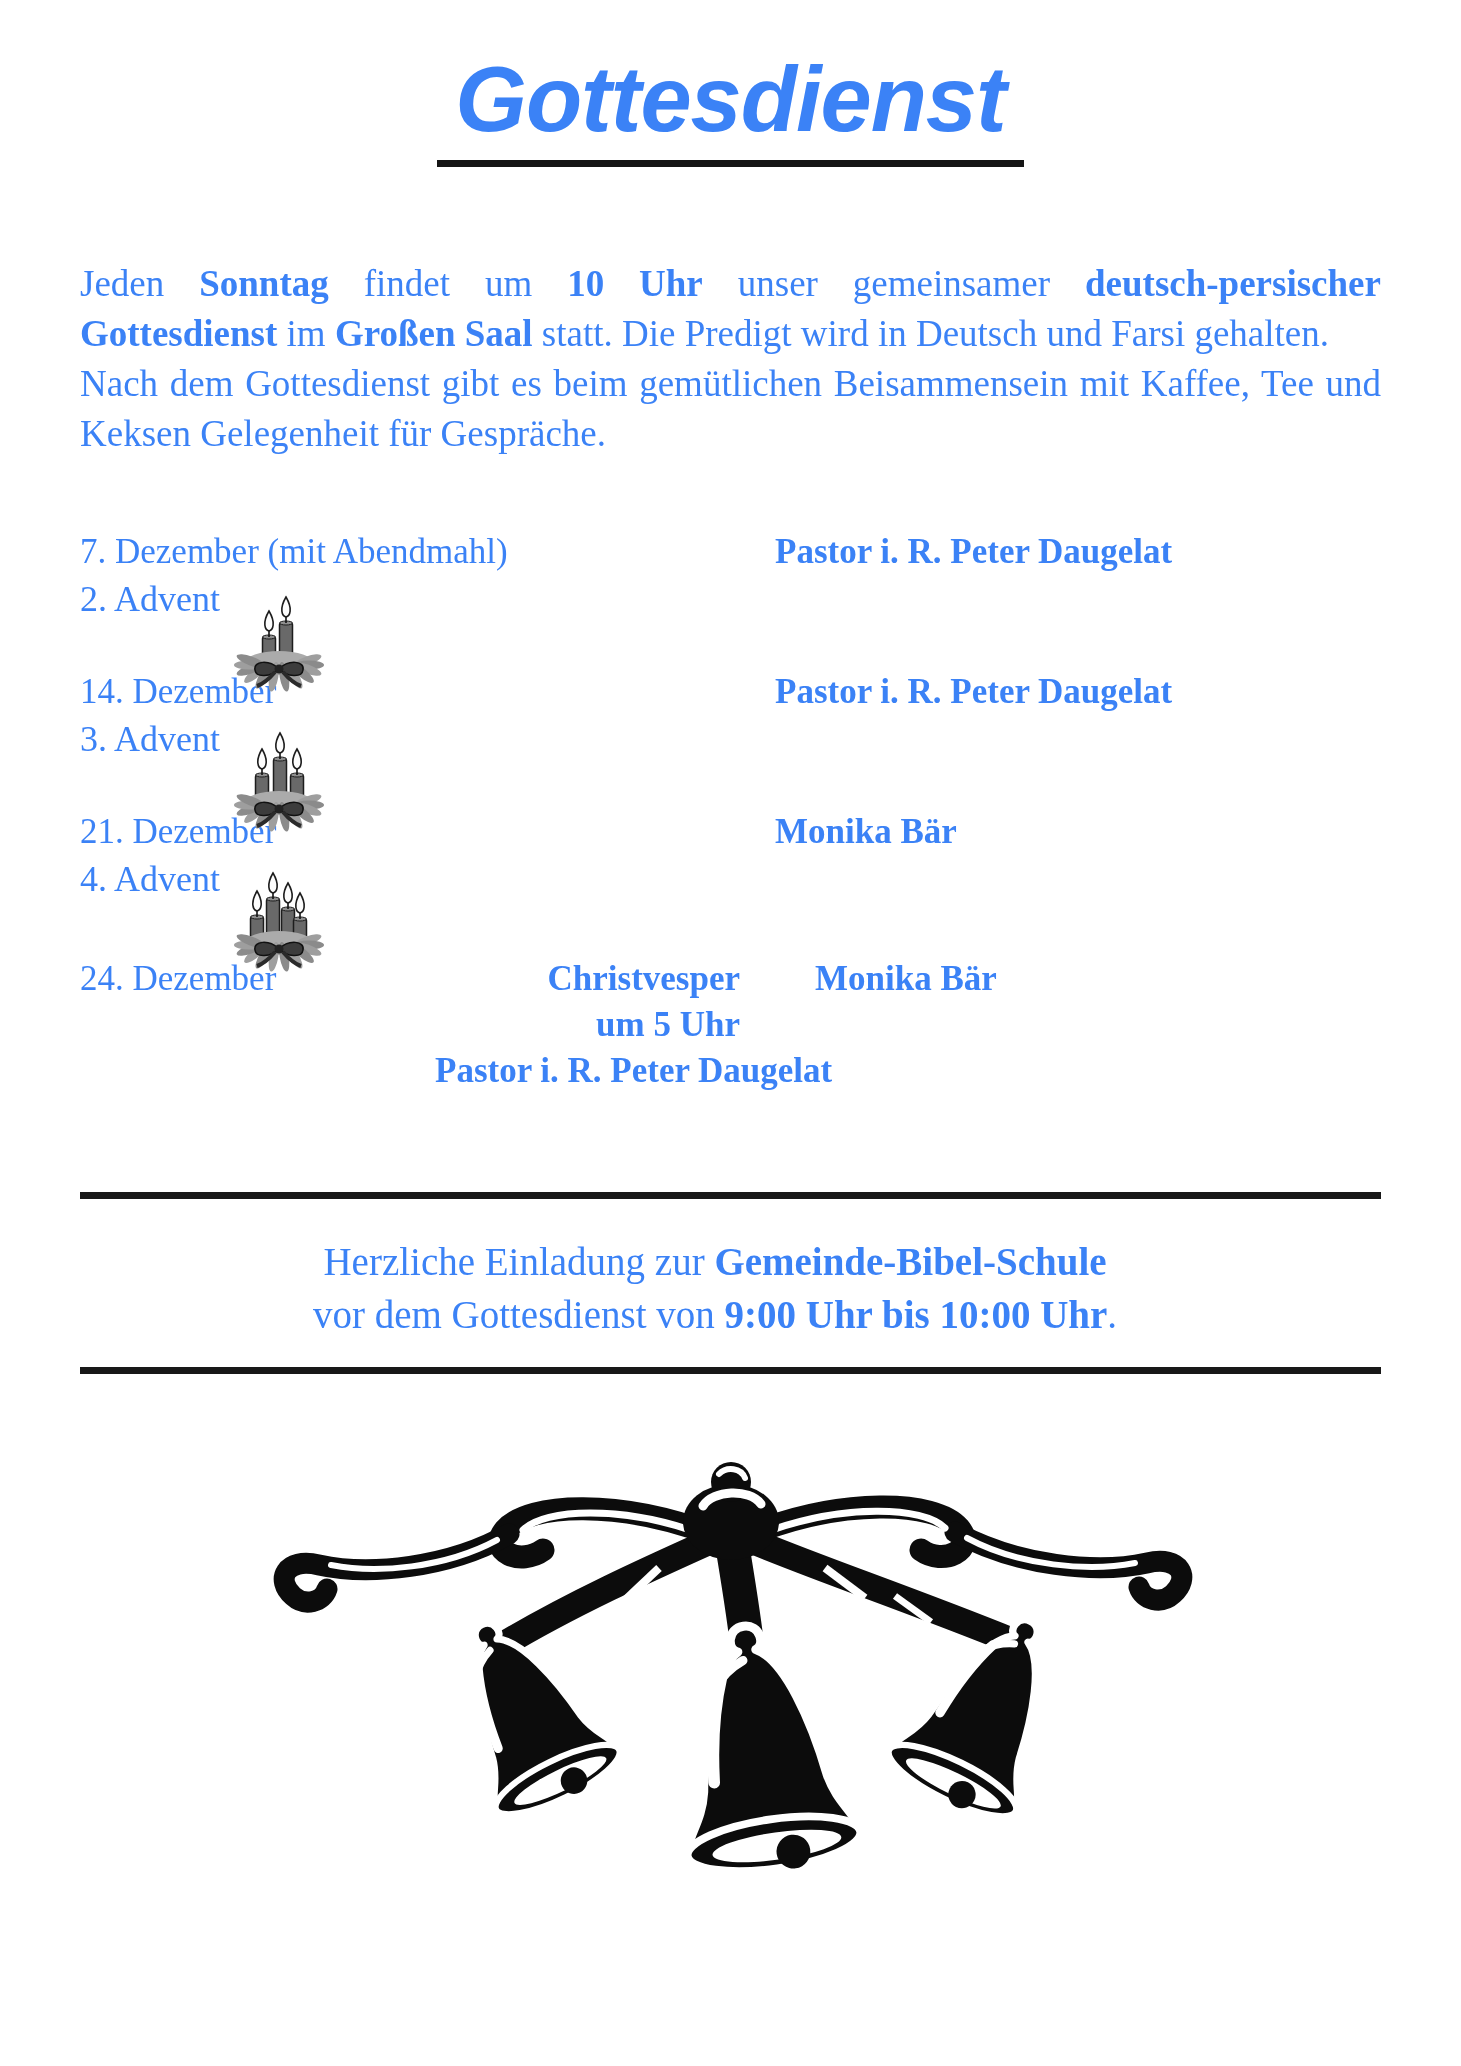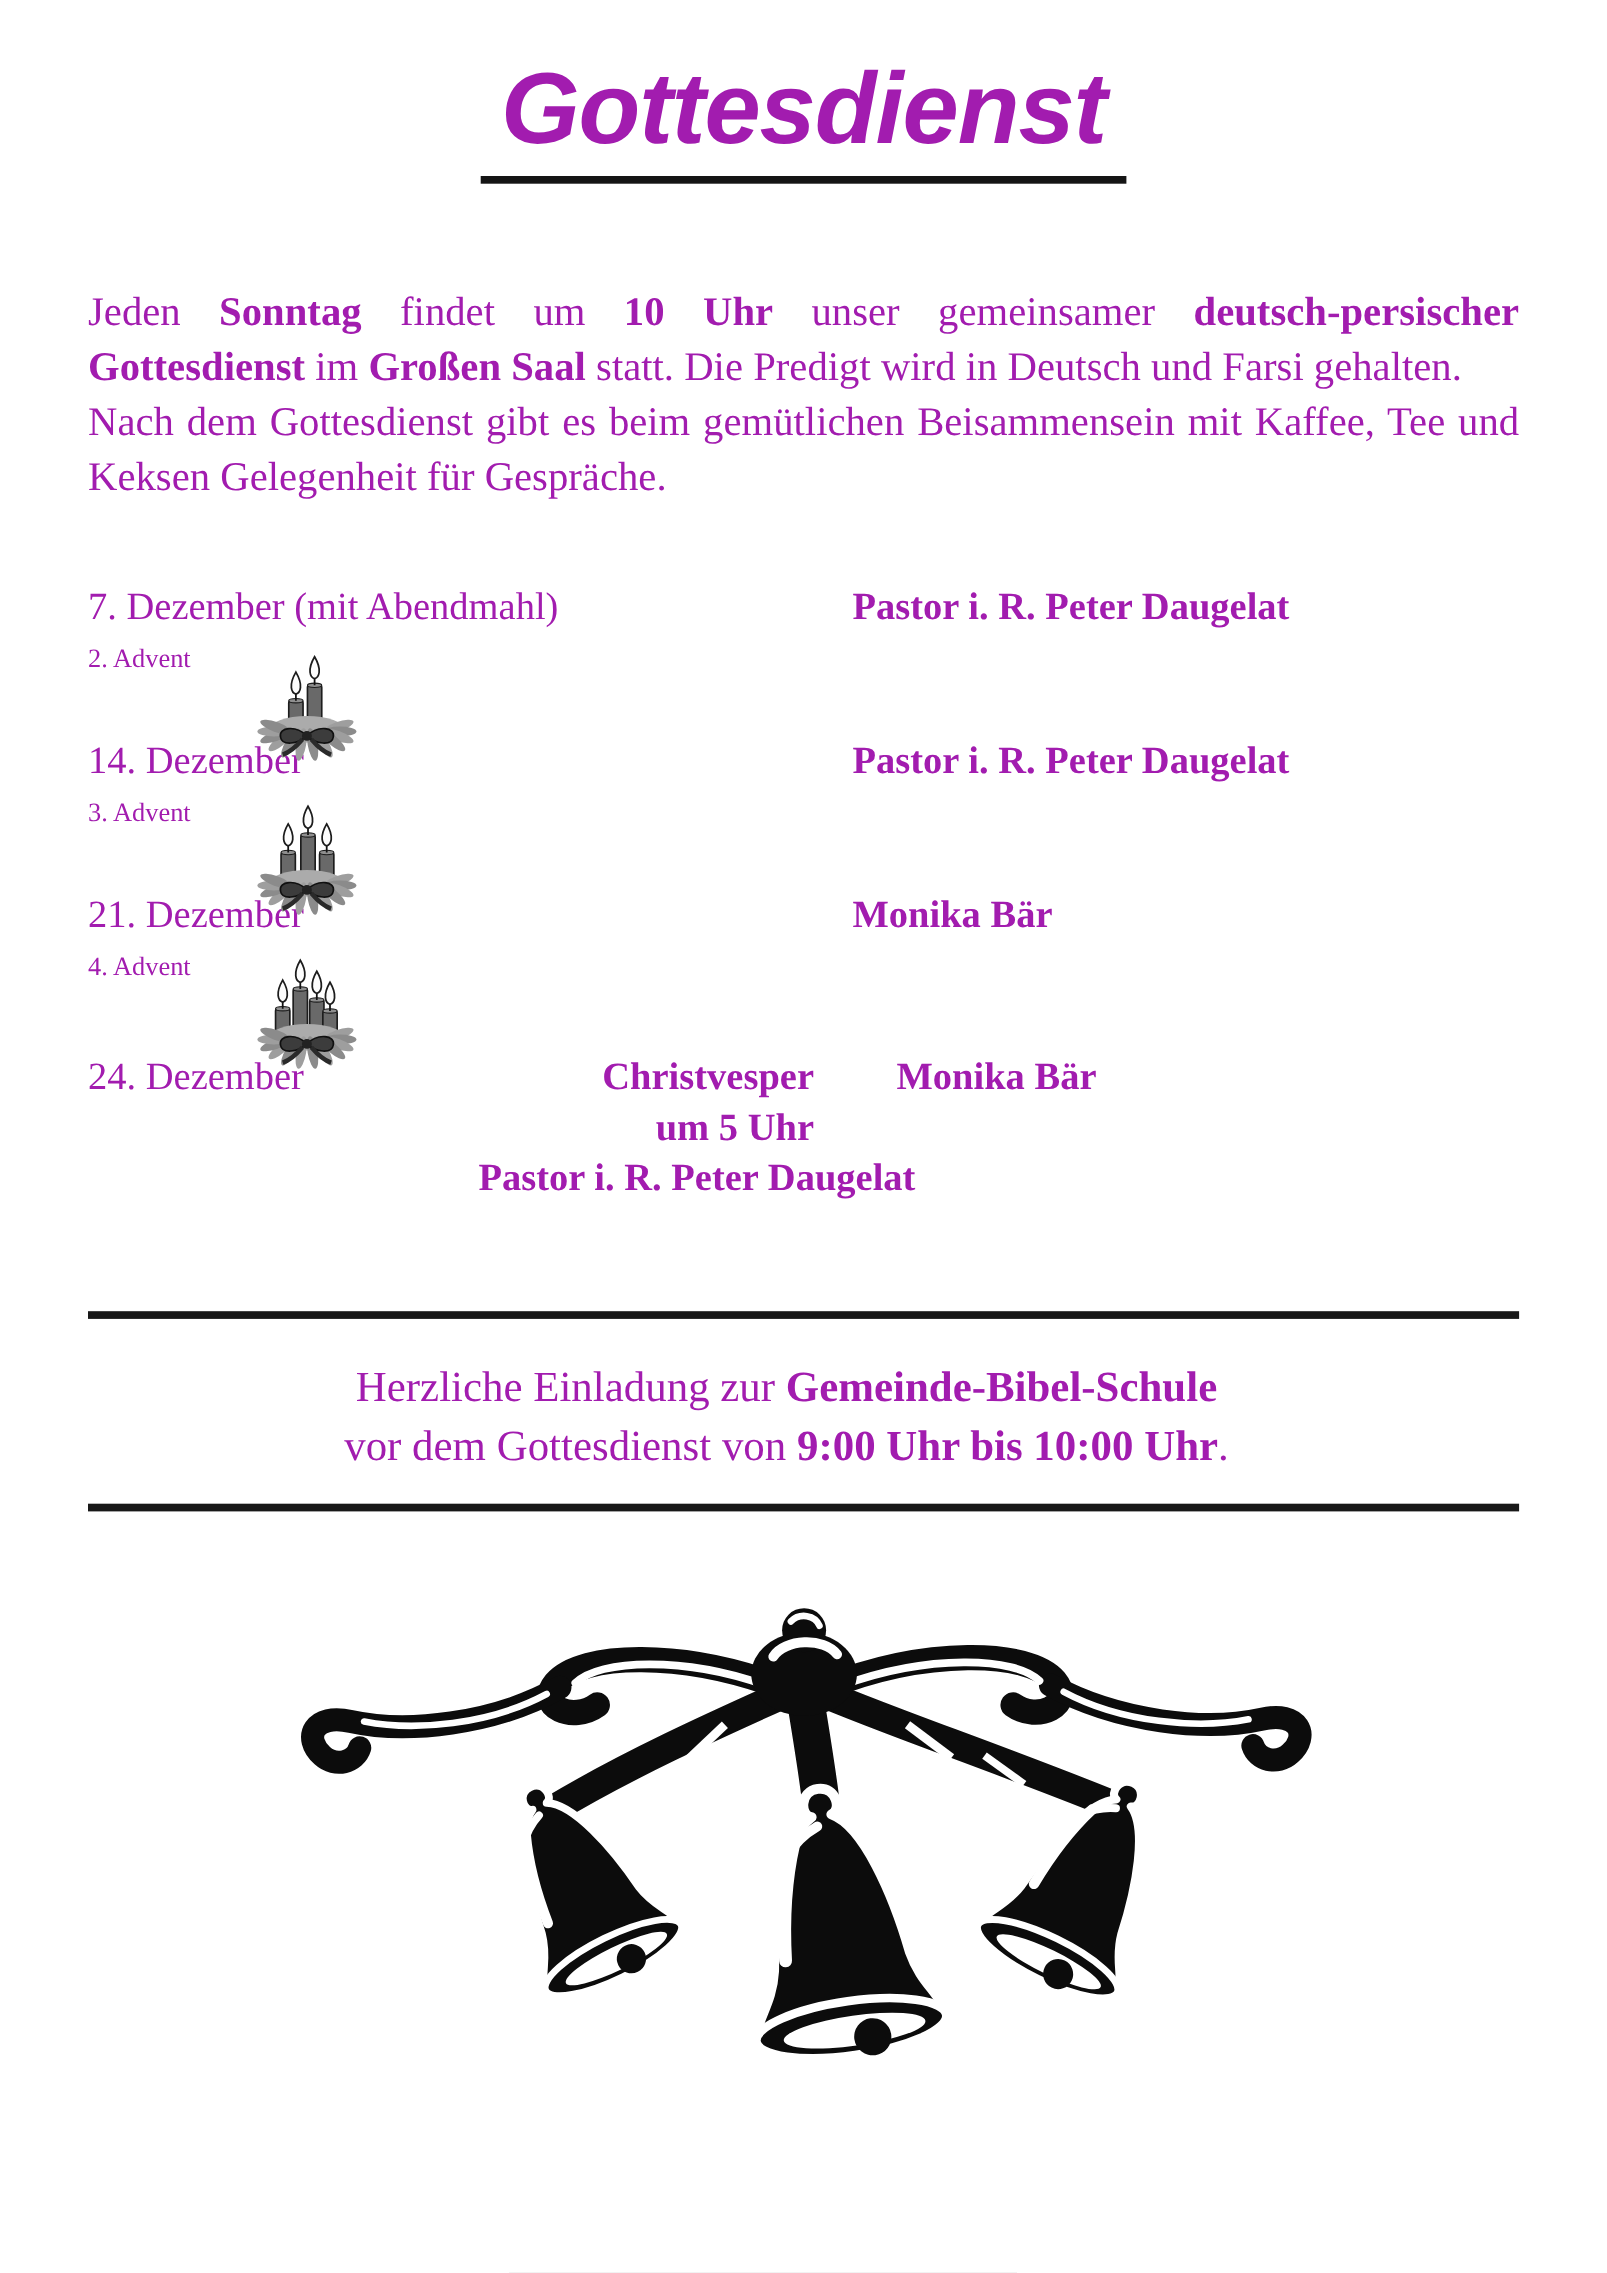--- a/index.html
+++ b/index.html
@@ -1,21 +1,21 @@
 <!DOCTYPE html>
 <html><head>
 <meta charset="utf-8">
 <style>
   html,body{margin:0;padding:0;background:#e8e8e8;}
   .page{
     position:relative;
     width:1461px;height:2066px;
     margin:0 auto;
     background:#ffffff;
-    color:#a21caf;
+    color:#3b82f6;
     font-family:"Liberation Serif", serif;
     overflow:hidden;
     box-sizing:border-box;
     padding-top:52px;
   }
   
   .title-wrap{text-align:center;}
   .doc-title{
     display:inline-block;
     font-family:"Liberation Sans", sans-serif;
@@ -39,21 +39,21 @@
   .para b{font-weight:bold;}
   
   .schedule{margin:70px 80px 0 80px;}
   .srow{display:flex;position:relative;align-items:flex-start;}
   .row-h-tall{min-height:140px;}
   .row-h-tall3{min-height:147px;}
   .row-h-mid{min-height:92px;gap:20px;}
   .row-h-short{min-height:60px;}
   .scol-date{width:340px;position:relative;}
   .sdate{font-weight:normal;font-size:35px;line-height:46px;white-space:nowrap;}
-  .ssub{font-size:24px;line-height:48px;font-family:Liberation Serif, serif;}
+  .ssub{font-size:36px;line-height:48px;font-family:Liberation Serif, serif;}
   .wreath{position:absolute;left:146px;top:50px;width:106px;height:118px;z-index:2;}
   .wreath svg{width:100%;height:100%;display:block;}
   .scol-note{width:300px;text-align:right;font-weight:bold;font-size:35px;line-height:46px;}
   .scol-speaker{flex:1;padding-left:55px;font-weight:bold;font-size:35px;line-height:46px;white-space:nowrap;}
   
   .rule{height:7px;background:#181818;margin:0 80px;}
   .rule-top{margin-top:84px;}
   .invite{
     text-align:center;
     padding:36px 80px 26px 49px;

